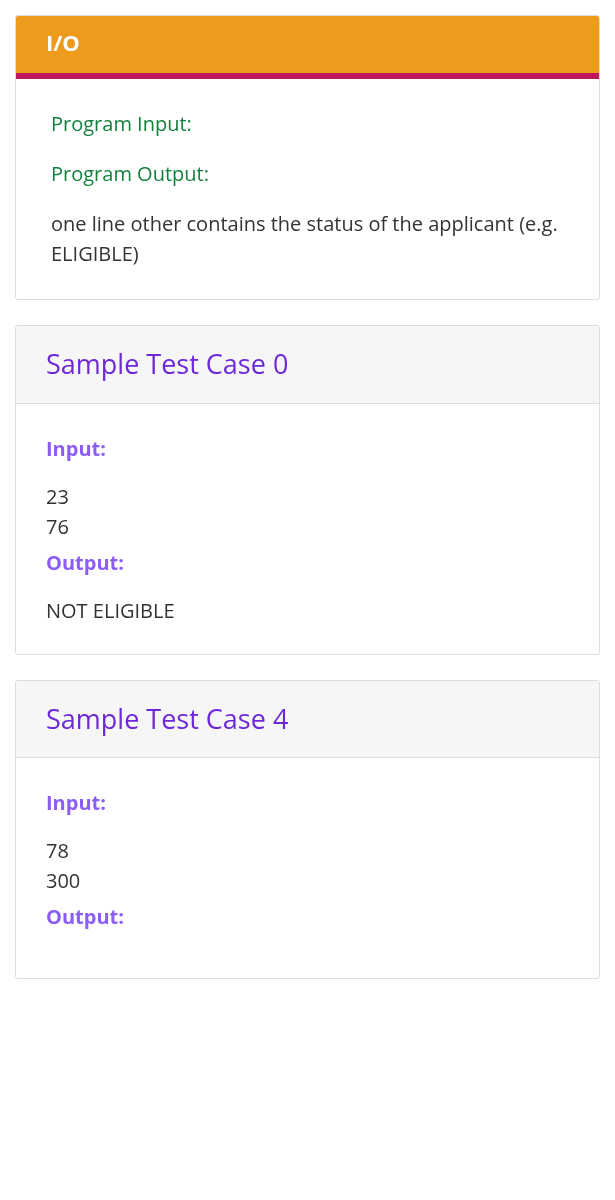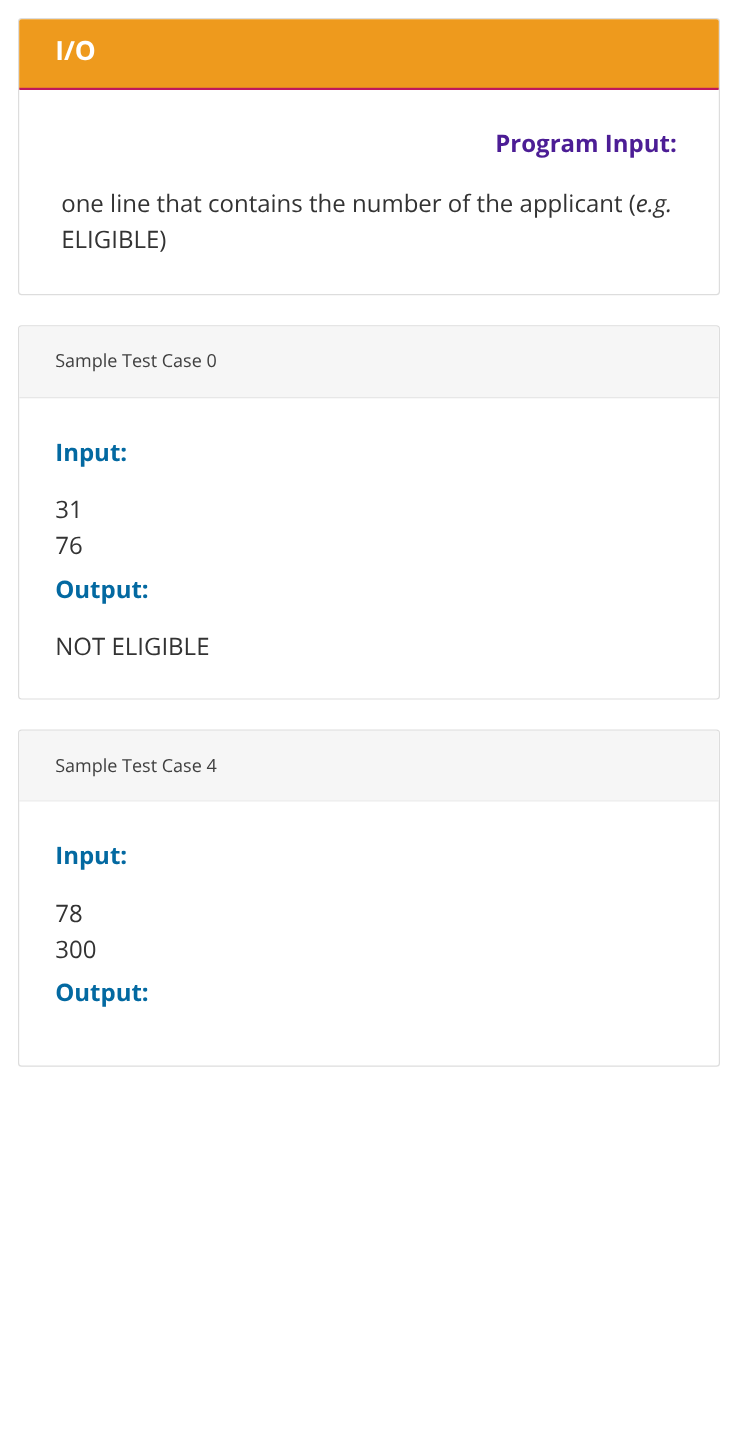--- a/index.html
+++ b/index.html
@@ -20,92 +20,91 @@
       border-radius: 3px;
       margin-bottom: 25px;
       background: #ffffff;
     }
     .panel-header-orange {
       background: #ee9a1d;
       color: #ffffff;
       padding: 10px 30px 14px 30px;
       font-weight: bold;
       font-size: 22px;
-      border-bottom: 2px solid #be185d;
+      border-bottom: 6px solid #be185d;
       border-top-left-radius: 2px;
       border-top-right-radius: 2px;
     }
     .panel-header-gray {
       background: #f6f6f6;
       padding: 18px 30px;
-      font-size: 15px;
-      color: #404040;
+      font-size: 27px;
+      color: #6d28d9;
       border-bottom: 1px solid #dddddd;
       border-top-left-radius: 2px;
       border-top-right-radius: 2px;
     }
     .panel-body {
       padding: 30px 35px;
     }
     .panel-body p {
       margin-bottom: 20px;
     }
     .panel-body p:last-child {
       margin-bottom: 0;
     }
     .bold-label {
-      font-weight: 700;
-      color: #4c1d95;
-      text-align: right;
+      font-weight: 400;
+      color: #15803d;
     }
     .test-body {
       padding: 30px 30px 28px 30px;
     }
     .test-body .io-label {
       font-weight: 700;
-      color: #0369a1;
+      color: #8b5cf6;
       margin-bottom: 18px;
       font-size: 20px;
     }
     .test-body .io-label.output-label {
       margin-top: 6px;
       margin-bottom: 18px;
     }
     .test-body .io-value {
       margin-bottom: 0;
       font-size: 20px;
       line-height: 1.5;
       white-space: pre-line;
     }
     .italic {
-      font-style: italic;
     }
   </style>
 </head>
 <body>
 
 <div class="panel">
   <div class="panel-header-orange">
     <span>I/O</span>
   </div>
   <div class="panel-body">
     <p class="bold-label">Program Input:</p>
+    <p class="bold-label">Program Output:</p>
     <p>
-      <span>one line that contains the number of the applicant (</span><span class="italic">e.g.</span><span> ELIGIBLE)</span>
+      <span>one line other contains the status of the applicant (</span><span class="italic">e.g.</span><span> ELIGIBLE)</span>
     </p>
   </div>
 </div>
 
 <div class="panel">
   <div class="panel-header-gray">
     <span>Sample Test Case 0</span>
   </div>
   <div class="test-body">
     <p class="io-label">Input:</p>
-    <p class="io-value">31
+    <p class="io-value">23
 76</p>
     <p class="io-label output-label">Output:</p>
     <p class="io-value">NOT ELIGIBLE</p>
   </div>
 </div>
 
 <div class="panel">
   <div class="panel-header-gray">
     <span>Sample Test Case 4</span>
   </div>

